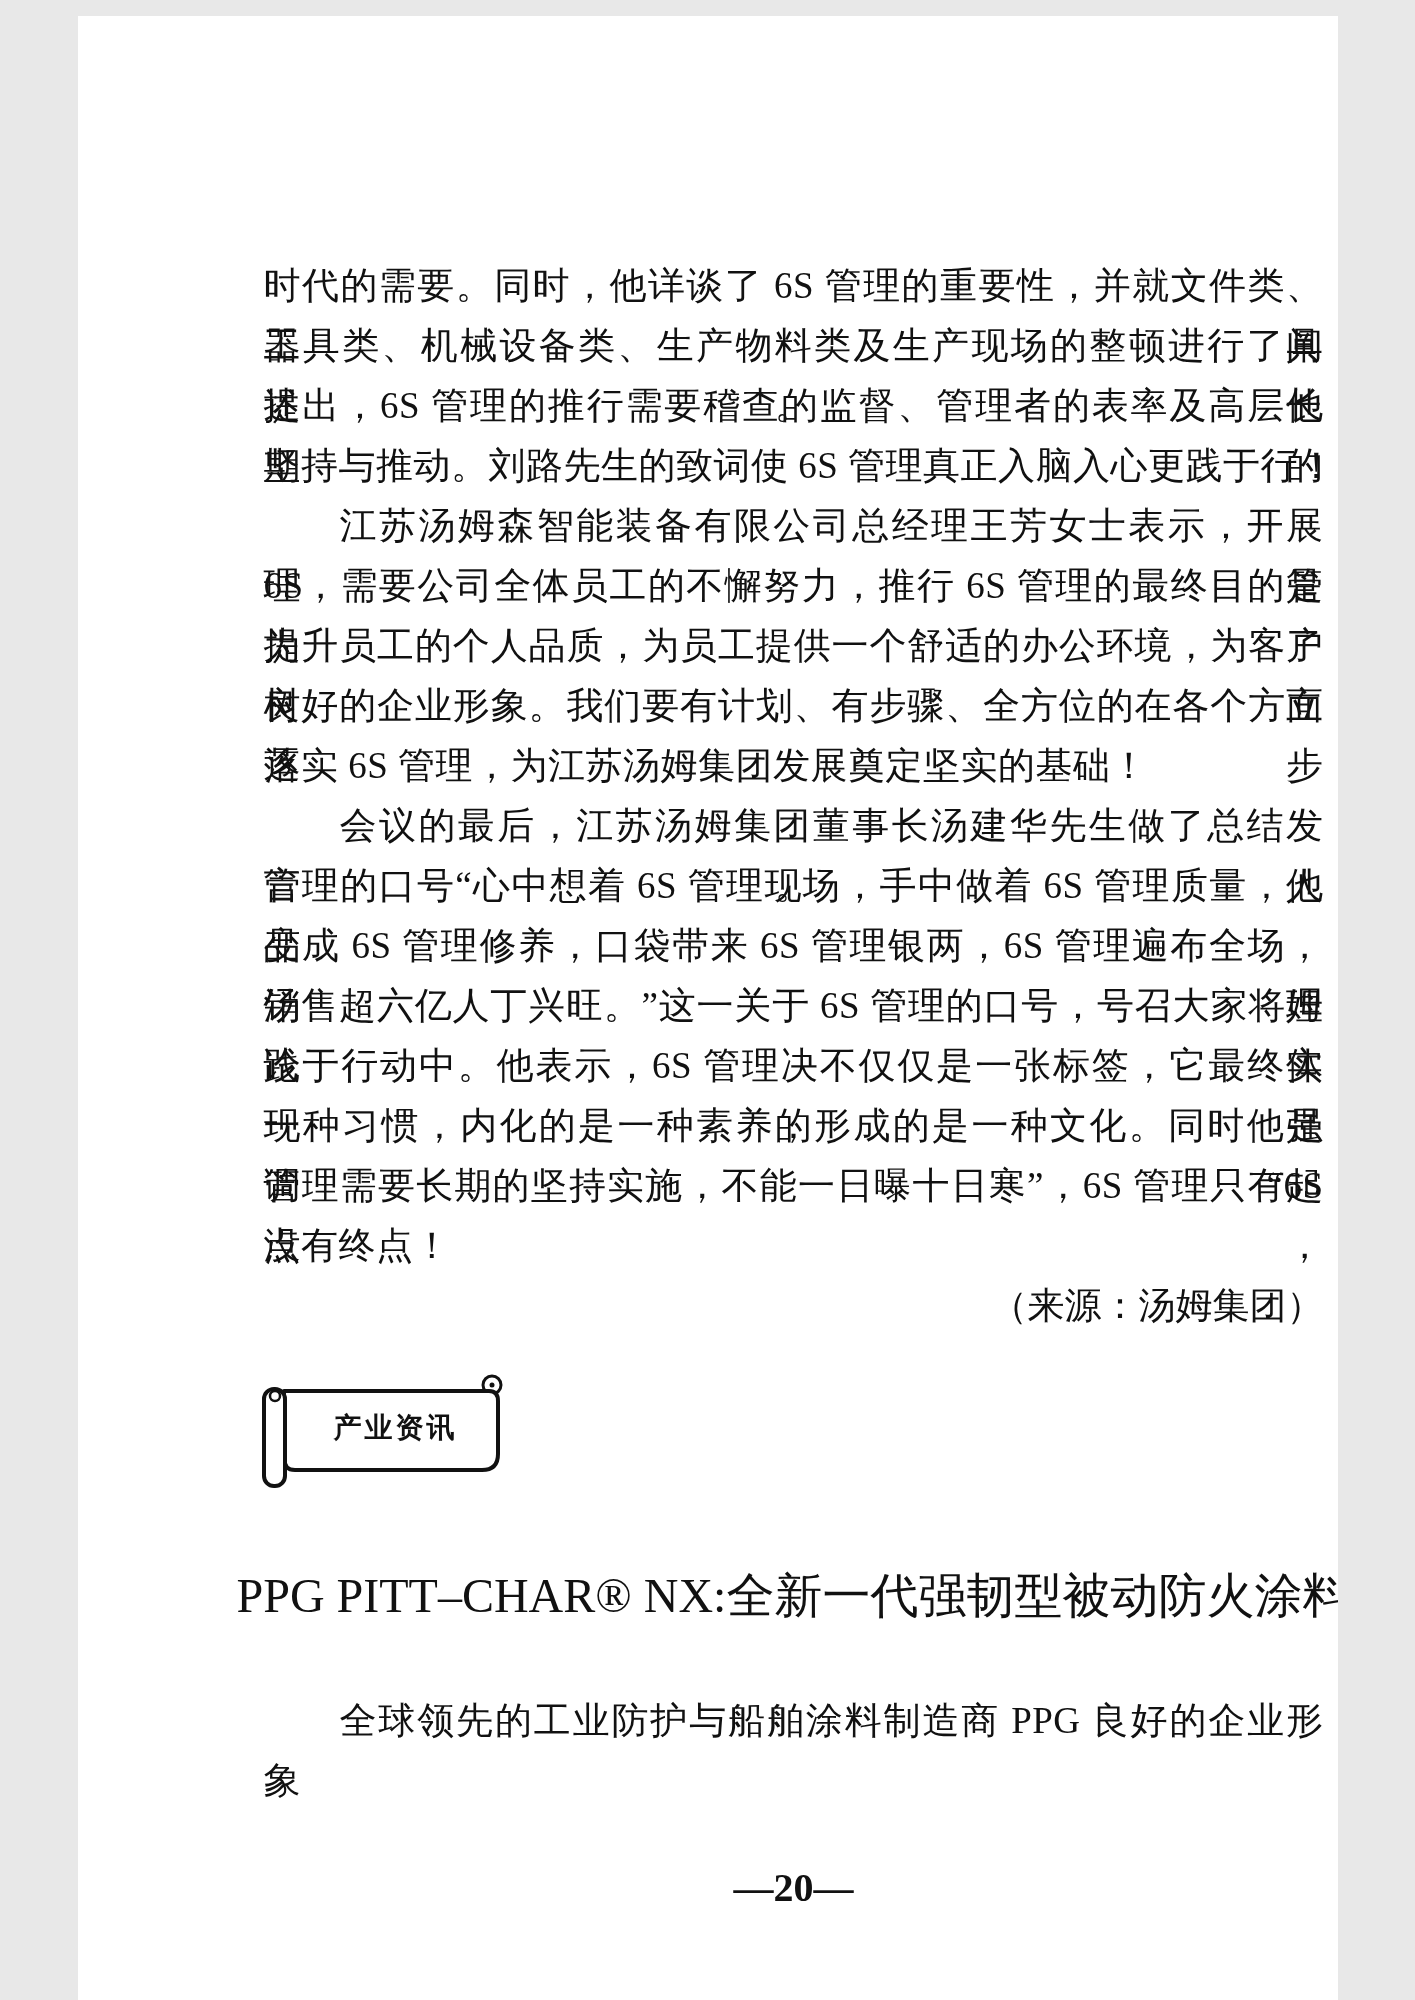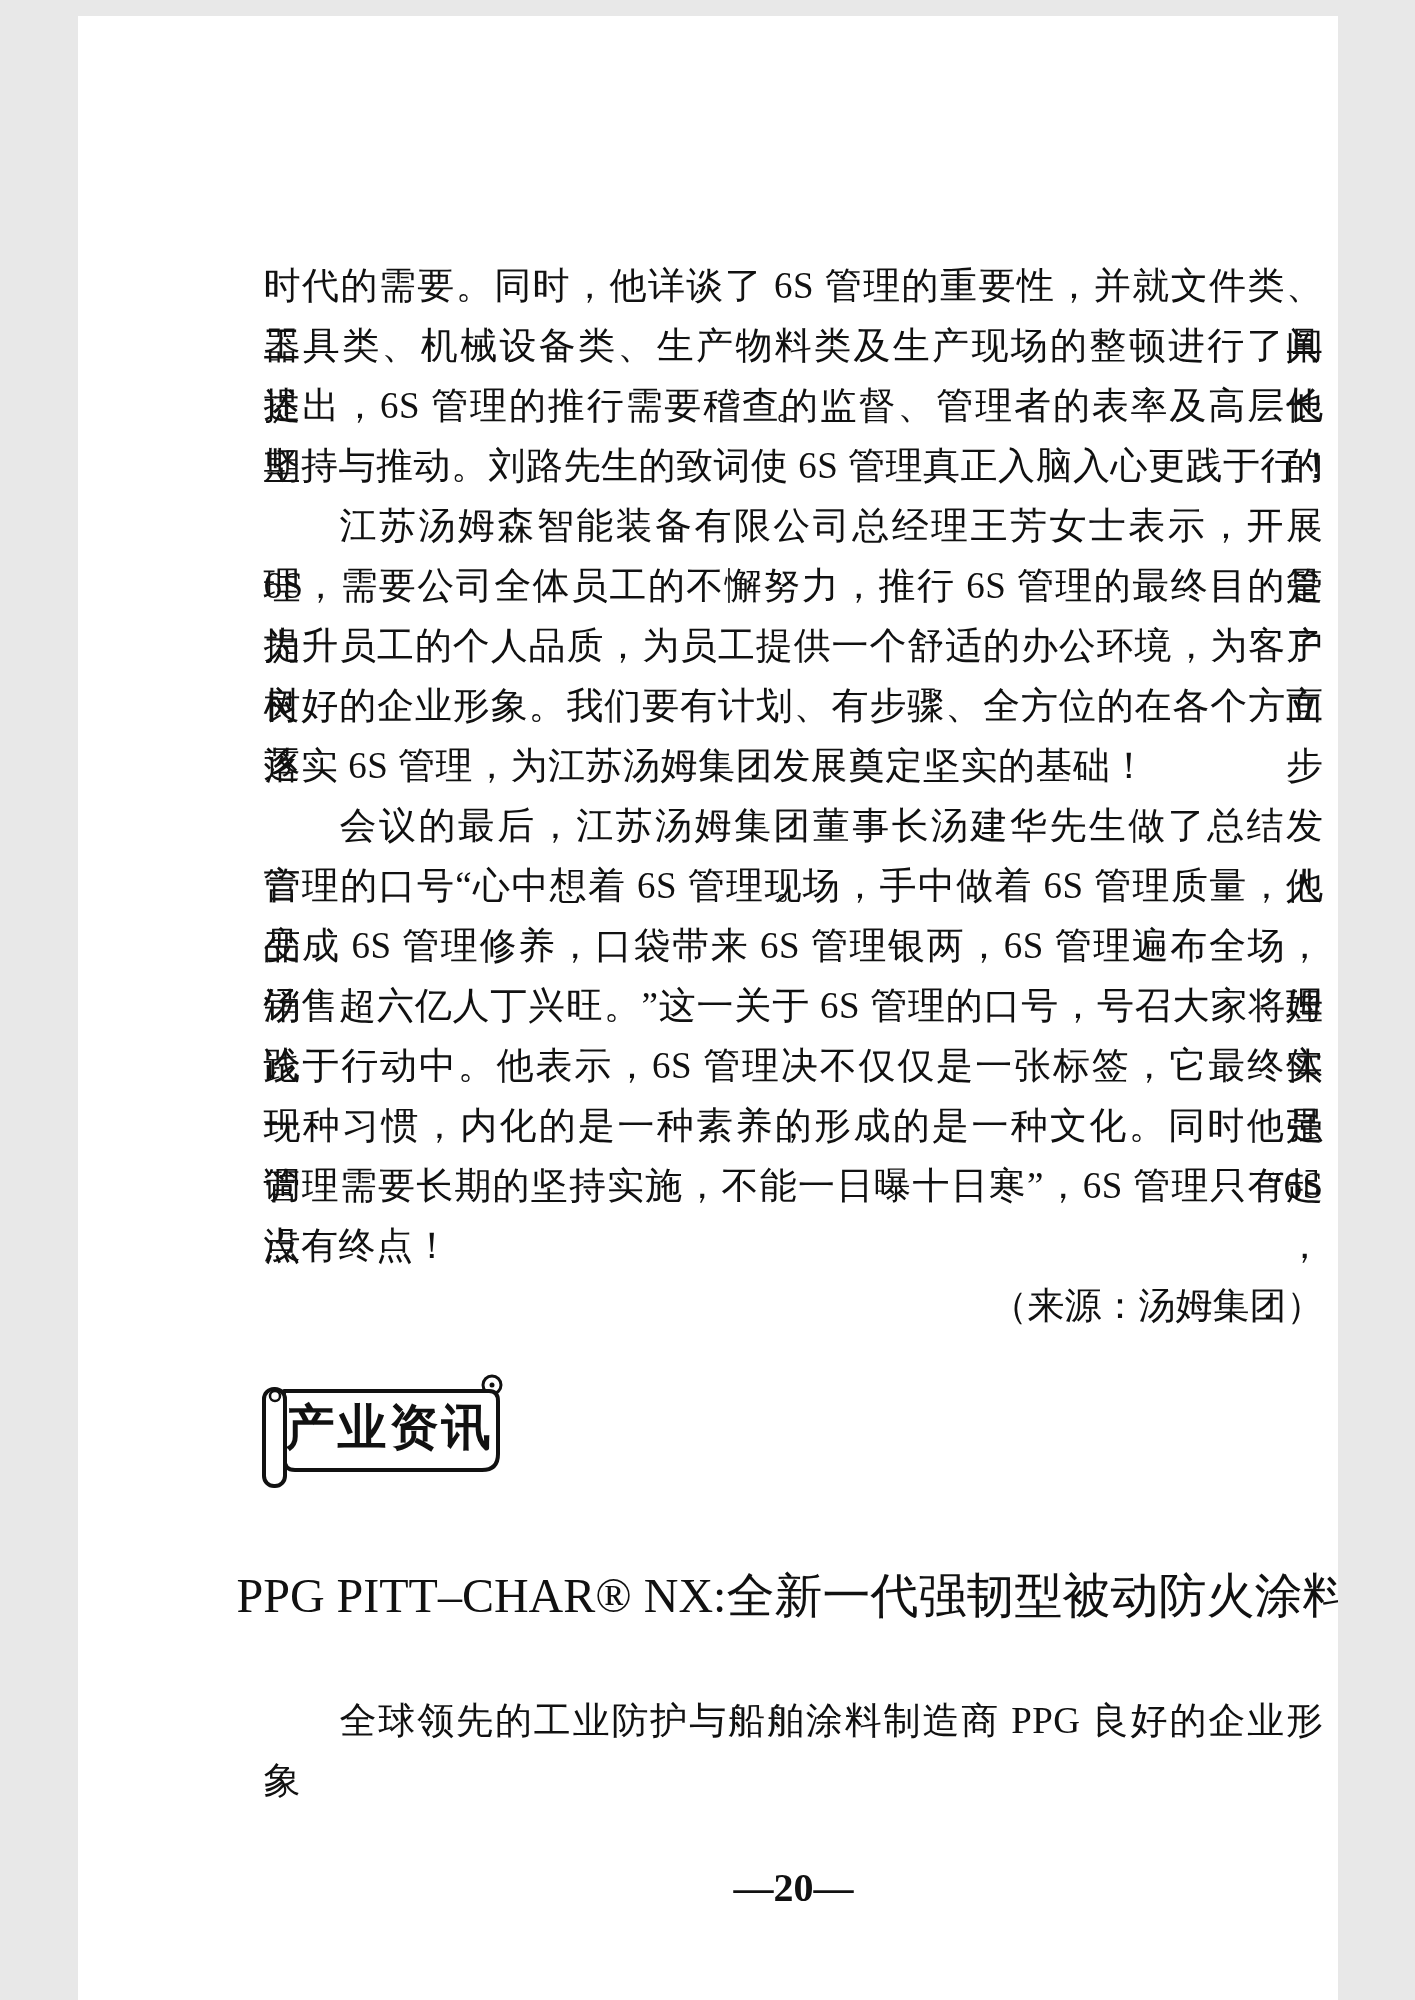--- a/index.html
+++ b/index.html
@@ -30,23 +30,23 @@
   .source-line{
     position:absolute;left:186px;top:1260px;width:1060px;
     height:60px;line-height:60px;font-size:37px;
     text-align:right;
   }
   .banner{
     position:absolute;left:183px;top:1354px;width:250px;height:122px;
   }
   .banner svg{position:absolute;left:0;top:0;}
   .banner-label{
-    position:absolute;left:24px;top:30px;width:210px;height:56px;
+    position:absolute;left:30px;top:30px;width:210px;height:56px;
     display:flex;align-items:center;justify-content:center;
-    font-size:49px;font-weight:bold;letter-spacing:3px;
+    font-size:28px;font-weight:bold;letter-spacing:3px;
   }
   .article-heading{
     position:absolute;left:156px;top:1549px;width:1120px;
     line-height:62px;font-size:48px;font-weight:normal;
     text-align:center;white-space:nowrap;
   }
   .section-par{
     position:absolute;left:186px;top:1675px;width:1060px;
   }
   .page-number{

